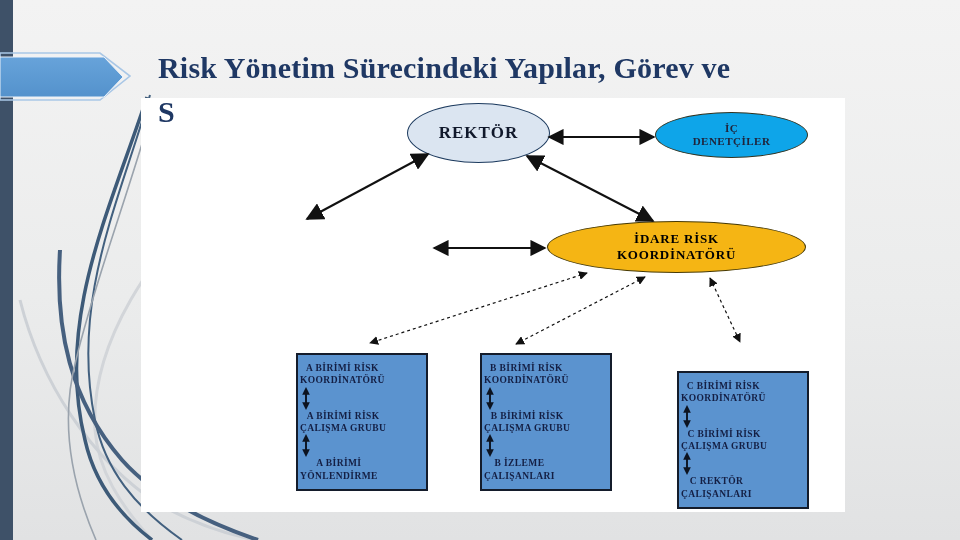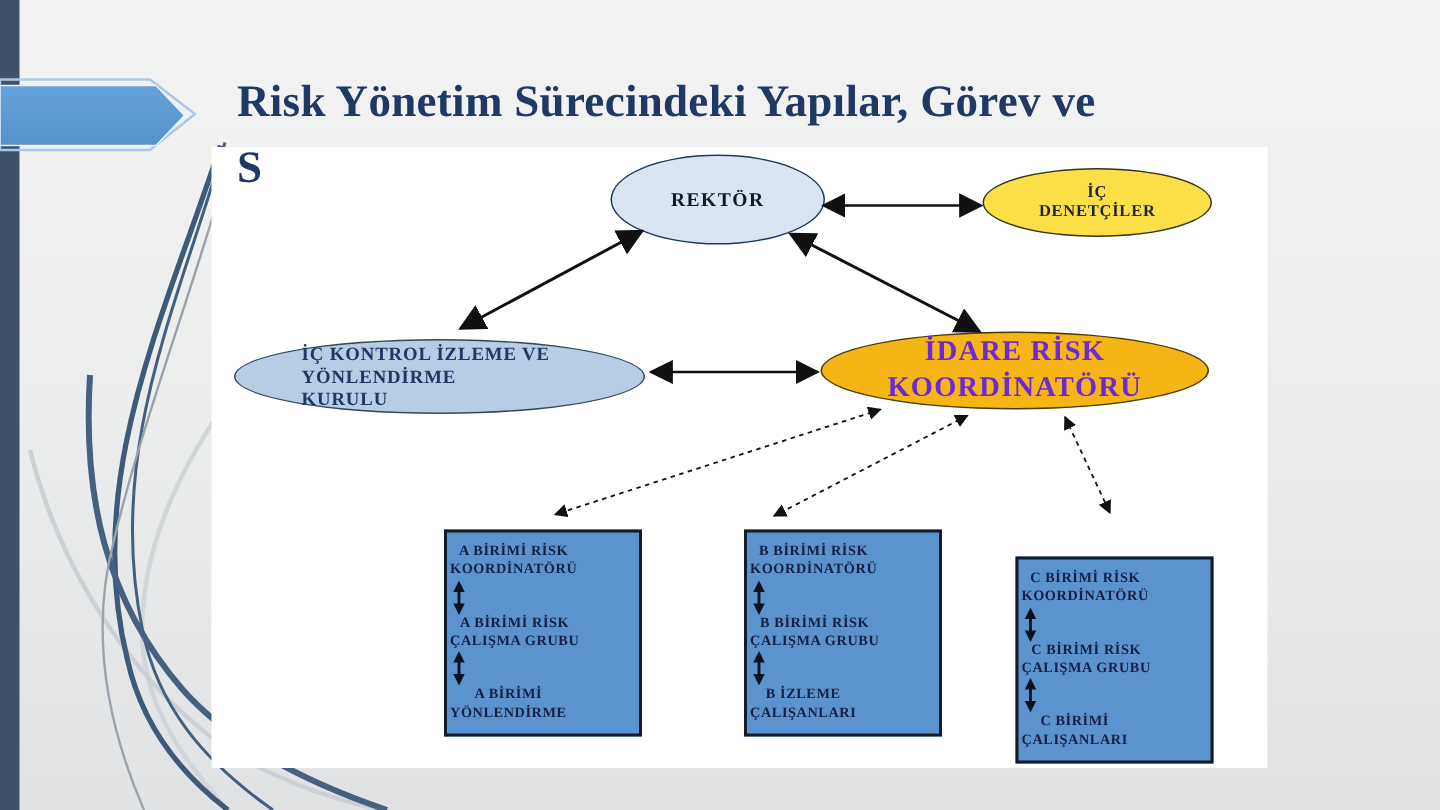--- a/index.html
+++ b/index.html
@@ -14,34 +14,34 @@
   .chevron{position:absolute;left:0;top:45px;z-index:4;}
   
   .title{position:absolute;left:132px;top:48px;z-index:5;color:#1f3864;
          font-weight:bold;font-size:30px;line-height:40px;letter-spacing:.2px;margin-left:26px;}
   .title .line2{margin-top:4px;}
   
   .diagram{position:absolute;left:141px;top:98px;width:704px;height:414px;background:#ffffff;z-index:3;}
   .node{position:absolute;border-radius:50%;display:flex;align-items:center;justify-content:center;
         text-align:center;font-weight:bold;color:#152647;white-space:pre-line;box-sizing:border-box;}
   .node-rektor{left:266px;top:5px;width:143px;height:60px;background:#dbe5f1;
-               border:1.6px solid #1c3a5e;font-size:13px;letter-spacing:1px;color:#10182b;}
-  .node-denetciler{left:514px;top:14px;width:153px;height:46px;background:#fde047;
+               border:1.6px solid #1c3a5e;font-size:17px;letter-spacing:1px;color:#10182b;}
+  .node-denetciler{left:514px;top:14px;width:153px;height:46px;background:#0ea5e9;
                border:1.4px solid #33331f;font-size:11px;line-height:1.2;letter-spacing:.5px;color:#20253c;}
   .node-kontrol{left:15px;top:128px;width:274px;height:50px;background:#b8cce4;
                border:1.2px solid #33475e;font-size:12.5px;line-height:1.2;letter-spacing:.6px;
                justify-content:flex-start;text-align:left;padding-left:44px;color:#1f3864;}
   .node-idare{left:406px;top:123px;width:259px;height:52px;background:#f5b514;
-               border:1.6px solid #473a05;font-size:19px;line-height:1.25;letter-spacing:.8px;color:#6d28d9;text-align:center;}
+               border:1.6px solid #473a05;font-size:13px;line-height:1.25;letter-spacing:.8px;color:#000000;text-align:center;}
   .connectors{position:absolute;left:0;top:0;z-index:1;pointer-events:none;}
   .unit-box{position:absolute;width:132px;height:138px;background:#5b93cf;border:2px solid #141c2b;
             box-sizing:border-box;display:flex;flex-direction:column;align-items:flex-start;
             justify-content:space-between;padding:7px 2px;z-index:2;}
   .unit-a{left:155px;top:255px;}
-  .unit-b{left:355px;top:255px;}
+  .unit-b{left:339px;top:255px;}
   .unit-c{left:536px;top:254px;margin-top:19px;}
   .unit-label{font-weight:bold;font-size:9.5px;line-height:1.3;letter-spacing:.4px;
               color:#141f44;text-align:center;white-space:pre-line;}
   .v-arrow{display:block;}
 </style>
 </head>
 <body>
 
 <div class="slide">
 
@@ -74,23 +74,20 @@
       <line x1="408" y1="39" x2="513" y2="39" stroke="#111" stroke-width="1.8" marker-start="url(#arr)" marker-end="url(#arr)"></line>
       <line x1="293" y1="150" x2="404" y2="150" stroke="#111" stroke-width="1.8" marker-start="url(#arr)" marker-end="url(#arr)"></line>
       <line x1="446" y1="175" x2="229" y2="245" stroke="#111" stroke-width="1.2" stroke-dasharray="3 3" marker-start="url(#arrS)" marker-end="url(#arrS)"></line>
       <line x1="504" y1="179" x2="375" y2="246" stroke="#111" stroke-width="1.2" stroke-dasharray="3 3" marker-start="url(#arrS)" marker-end="url(#arrS)"></line>
       <line x1="569" y1="180" x2="599" y2="244" stroke="#111" stroke-width="1.2" stroke-dasharray="3 3" marker-start="url(#arrS)" marker-end="url(#arrS)"></line>
     </svg>
 
     <div class="node node-rektor">REKTÖR</div>
     <div class="node node-denetciler">İÇ
 DENETÇİLER</div>
-    <div class="node node-kontrol">İÇ KONTROL İZLEME VE
-YÖNLENDİRME
-KURULU</div>
     <div class="node node-idare">İDARE RİSK
 KOORDİNATÖRÜ</div>
 
     <div class="unit-box unit-a">
       <div class="unit-label">A BİRİMİ RİSK
 KOORDİNATÖRÜ</div>
       <svg class="v-arrow" width="12" height="24" viewBox="0 0 12 24">
         <line x1="6" y1="5" x2="6" y2="19" stroke="#0c1320" stroke-width="2"></line>
         <path d="M6,0 L2,8 L10,8 z" fill="#0c1320"></path>
           <path d="M6,24 L2,16 L10,16 z" fill="#0c1320"></path>
@@ -133,21 +130,21 @@
         <path d="M6,0 L2,8 L10,8 z" fill="#0c1320"></path>
           <path d="M6,24 L2,16 L10,16 z" fill="#0c1320"></path>
       </svg>
       <div class="unit-label">C BİRİMİ RİSK
 ÇALIŞMA GRUBU</div>
       <svg class="v-arrow" width="12" height="24" viewBox="0 0 12 24">
         <line x1="6" y1="5" x2="6" y2="19" stroke="#0c1320" stroke-width="2"></line>
         <path d="M6,0 L2,8 L10,8 z" fill="#0c1320"></path>
           <path d="M6,24 L2,16 L10,16 z" fill="#0c1320"></path>
       </svg>
-      <div class="unit-label">C BİRİMİ
+      <div class="unit-label">C REKTÖR
 ÇALIŞANLARI</div>
     </div>
   </div>
 
   <svg class="chevron" width="140" height="62" viewBox="0 0 140 62">
     <polygon points="0,8 100,8 130,31 100,55 0,55" fill="none" stroke="#a9c7e6" stroke-width="1.6"></polygon>
     <defs>
       <linearGradient id="chv" x1="0" y1="0" x2="0" y2="1">
         <stop offset="0" stop-color="#67a3da"></stop>
           <stop offset="1" stop-color="#5492cc"></stop>

